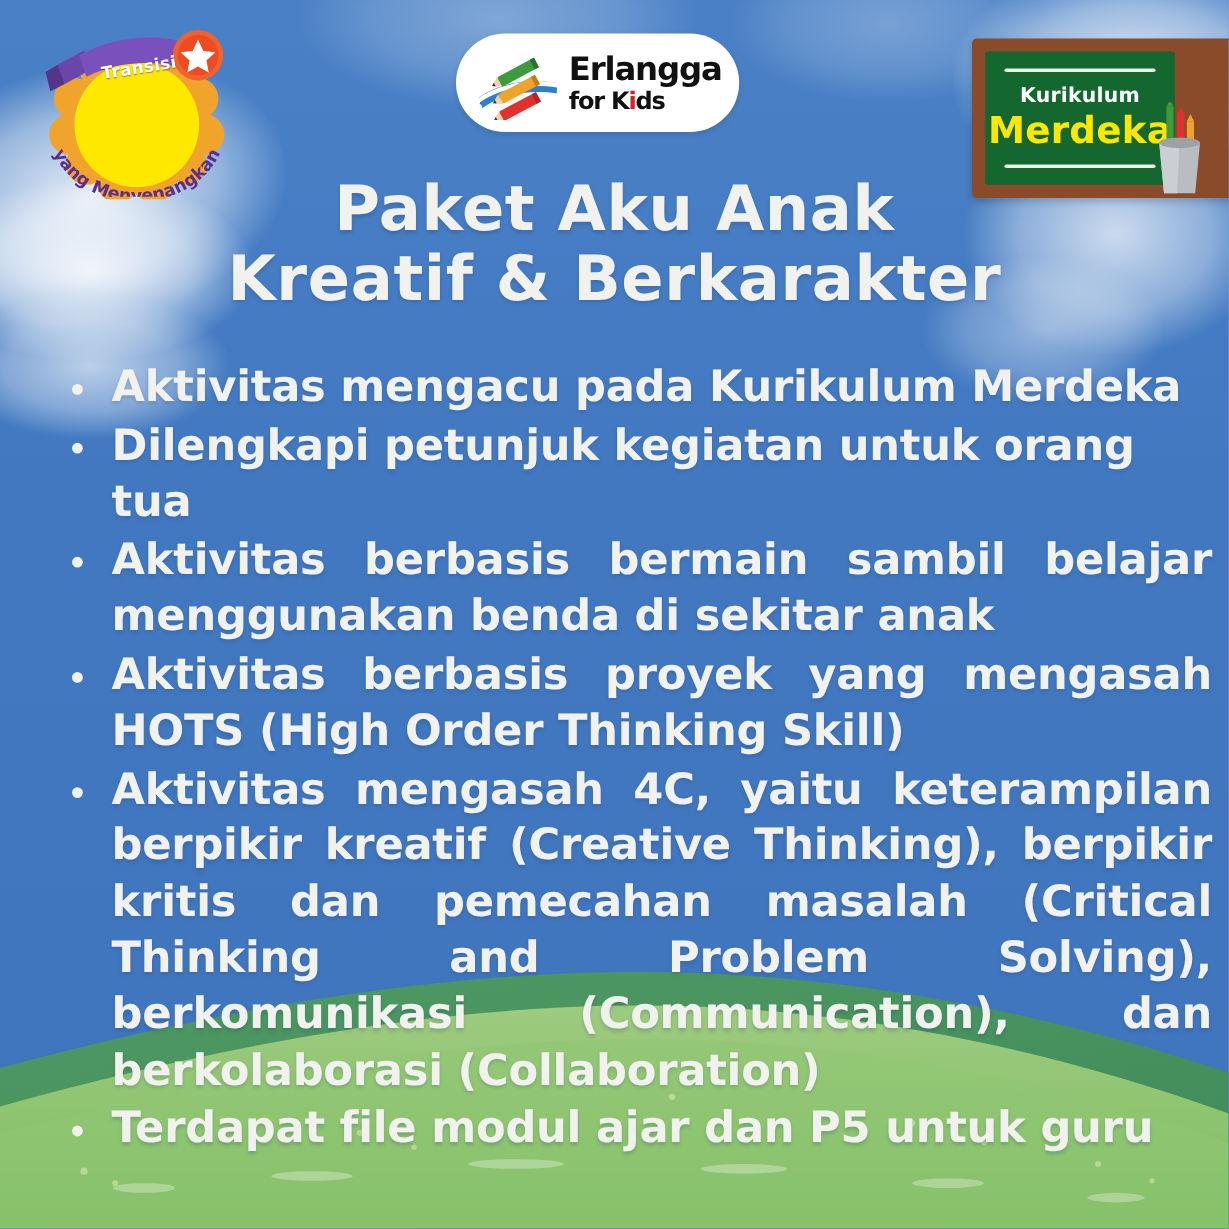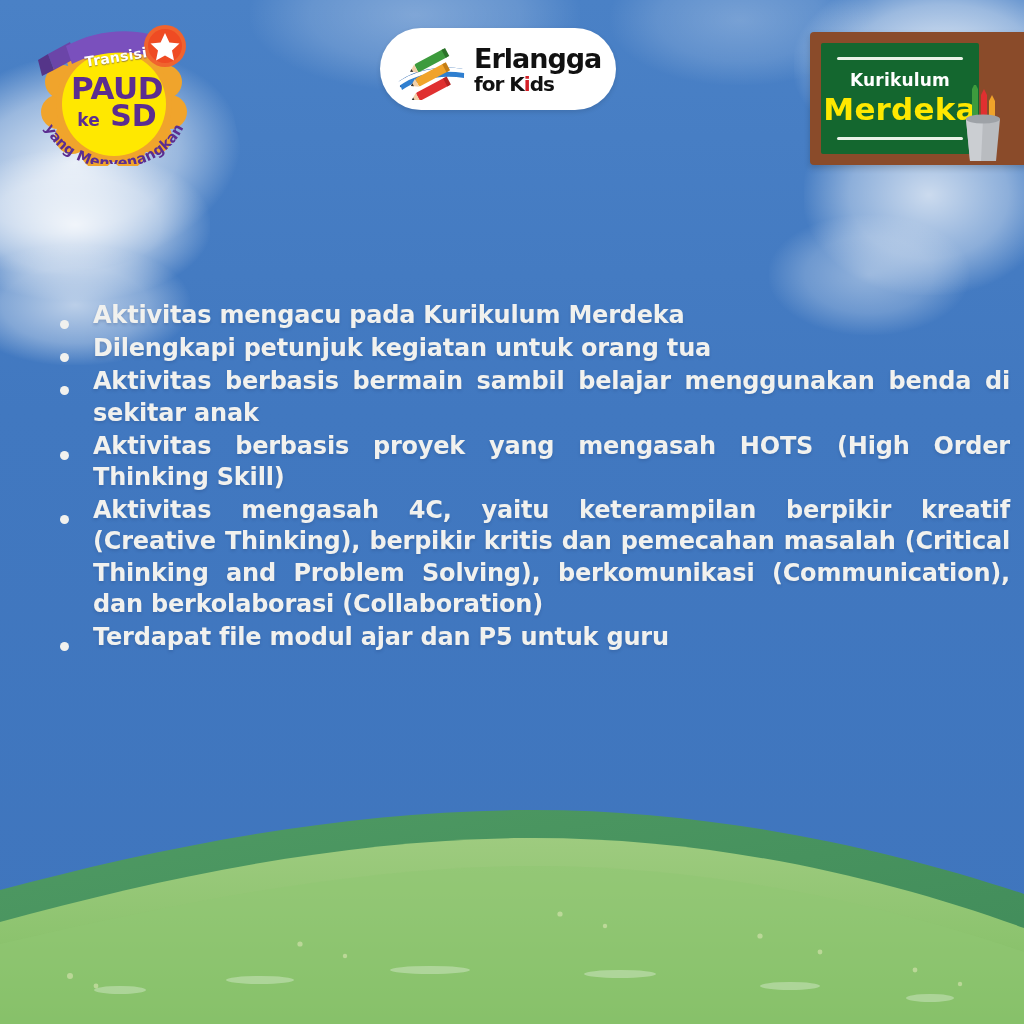--- a/index.html
+++ b/index.html
@@ -185,21 +185,21 @@
   .features {
     position: absolute;
     left: 48px; top: 300px;
     width: 962px;
     margin: 0;
     padding: 0;
     list-style: none;
     color: #f1f1ee;
     font-family: "DejaVu Sans", sans-serif;
     font-weight: 700;
-    font-size: 24px;
+    font-size: 36px;
     line-height: 1.30;
     letter-spacing: -0.2px;
     text-shadow: 0 2px 3px rgba(30,60,110,.22);
   }
   .features li {
     position: relative;
     padding-left: 45px;
     margin-bottom: 2px;
     text-align: justify;
   }
@@ -295,24 +295,20 @@
       </g>
       <g>
         <circle cx="141" cy="30" r="21" fill="#f0632e"></circle>
         <circle cx="141" cy="30" r="17" fill="#ef4b23"></circle>
         <path d="M141,17 L145.4,26.4 L155.5,27.6 L148,34.5 L150,44.5 L141,39.5 L132,44.5 L134,34.5 L126.5,27.6 L136.6,26.4 Z" fill="#ffffff"></path>
       </g>
       <path id="arcpath" d="M 30,92 A 60,60 0 0 0 150,92" fill="none"></path>
     </svg>
     <div class="paud-text-wrap">
       <div class="ribbon-label">Transisi</div>
-      <div class="paud-main">
-        <span class="l1">PAUD</span>
-        <span class="l2"><span class="ke">ke</span> <span>SD</span></span>
-      </div>
       <svg class="paud-arc" viewBox="0 0 164 92">
         <defs>
             <path id="arcCurve" d="M 8,34 A 74,62 0 0 0 156,34"></path>
           </defs>
         <text font-family="'DejaVu Sans', sans-serif" font-weight="700" font-size="14.5" fill="#5b2d90">
           <textPath href="#arcCurve" startOffset="50%" text-anchor="middle">yang Menyenangkan</textPath>
         </text>
       </svg>
     </div>
   </div>
@@ -367,20 +363,24 @@
         <path d="M29,10 L32,4 L35,10 Z" fill="#e03030"></path>
         <rect x="37" y="16" width="6" height="26" fill="#f0a32a"></rect>
         <path d="M37,16 L40,10 L43,16 Z" fill="#f0a32a"></path>
       </g>
       <path d="M14,34 L48,34 L44,76 L18,76 Z" fill="#b9bcc0"></path>
       <path d="M14,34 L31,34 L29,76 L18,76 Z" fill="#cbced2"></path>
       <ellipse cx="31" cy="34" rx="17" ry="4.5" fill="#9ea2a7"></ellipse>
     </svg>
   </div>
 
+  <div class="title">
+    <span class="tline">Paket Aku Anak</span>
+    <span class="tline">Kreatif &amp; Berkarakter</span>
+  </div>
 
   <ul class="features">
     <li class="nojustify">Aktivitas mengacu pada Kurikulum Merdeka</li>
     <li class="nojustify">Dilengkapi petunjuk kegiatan untuk orang tua</li>
     <li>Aktivitas berbasis bermain sambil belajar menggunakan benda di sekitar anak</li>
     <li> Aktivitas berbasis proyek yang mengasah HOTS (High Order Thinking Skill)</li>
     <li>Aktivitas mengasah 4C, yaitu keterampilan berpikir kreatif (Creative Thinking), berpikir kritis dan pemecahan masalah (Critical Thinking and Problem Solving), berkomunikasi (Communication), dan berkolaborasi (Collaboration)</li>
     <li class="nojustify">Terdapat file modul ajar dan P5 untuk guru</li>
   </ul>
 

